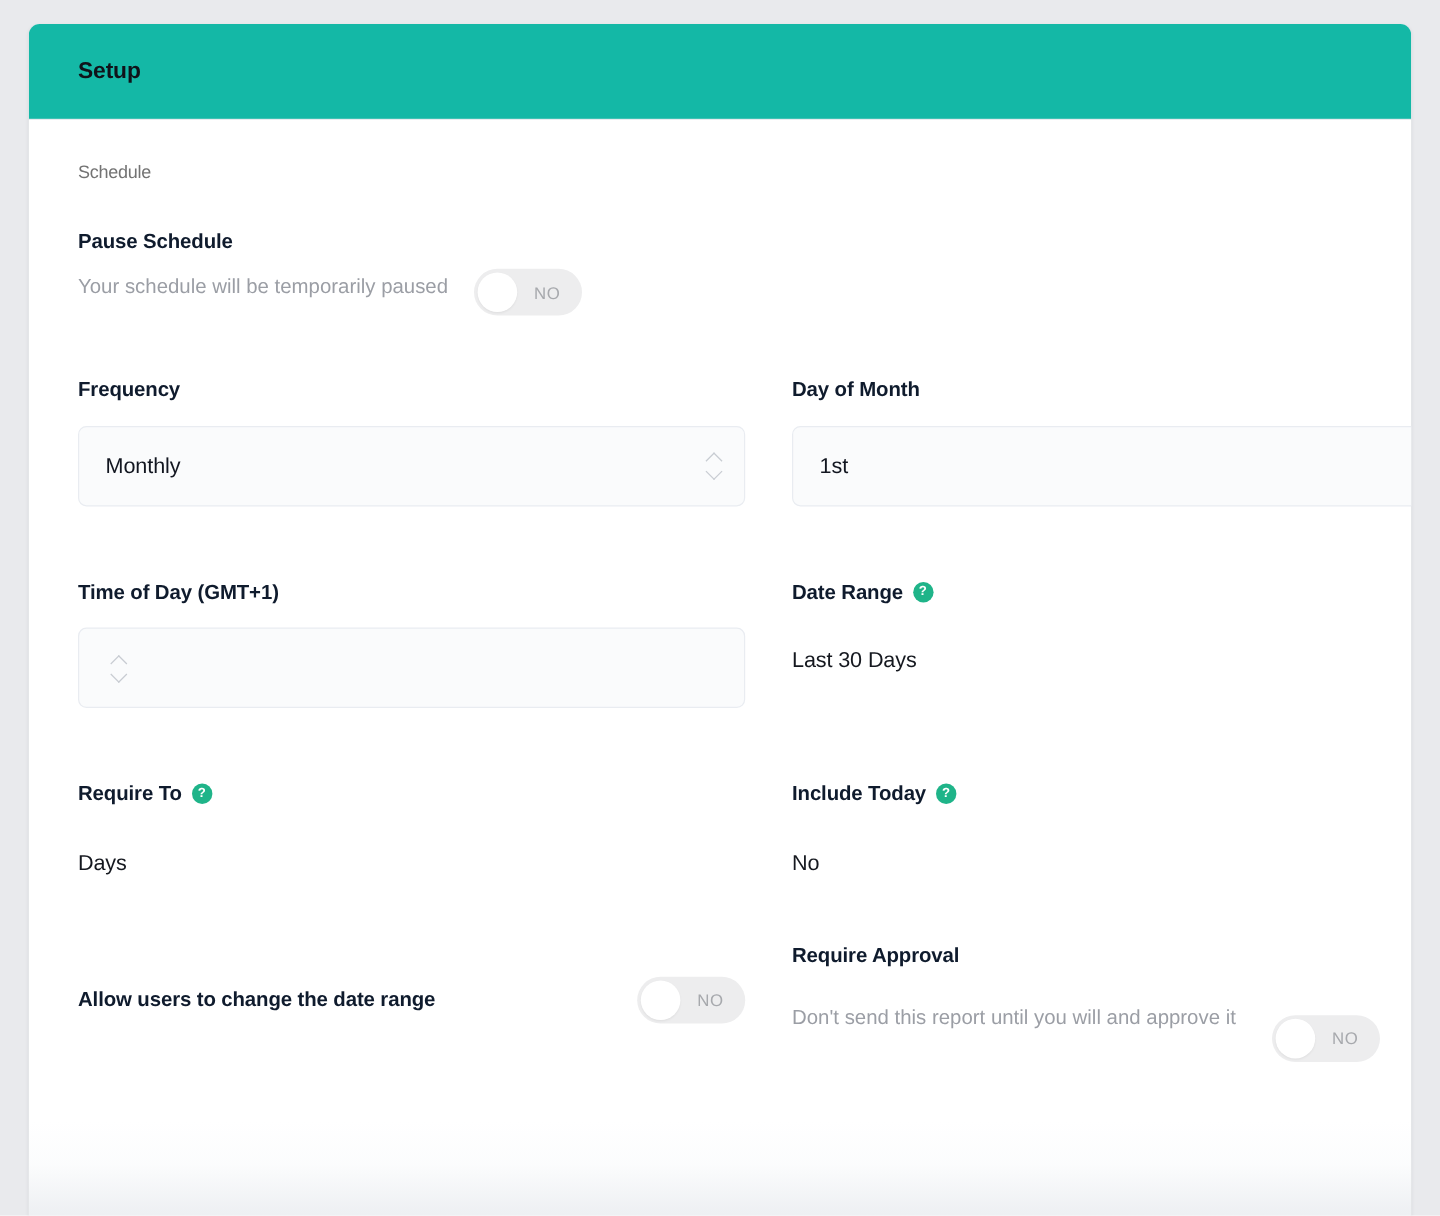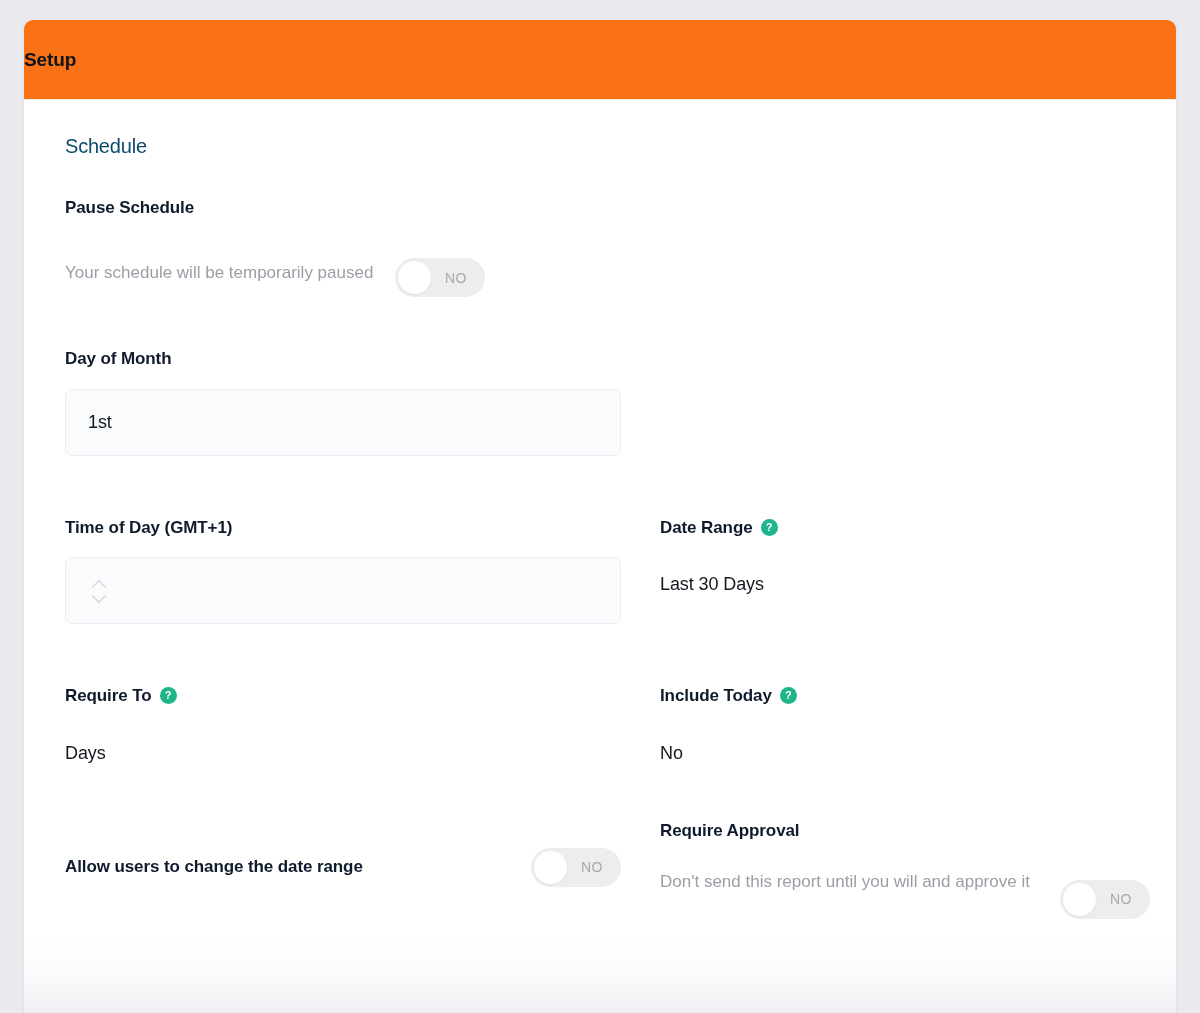--- a/index.html
+++ b/index.html
@@ -30,44 +30,45 @@
     width: 1152px;
     height: 1010px;
     background: #ffffff;
     border-radius: 9px 9px 0 0;
     box-shadow: 0 1px 3px rgba(16,24,40,0.07);
     overflow: hidden;
   }
 
   .card-header {
     height: 80px;
-    background: #f97316;
+    background: #14b8a6;
     border-bottom: 1px solid #e9ebef;
     display: flex;
     align-items: center;
+    padding-left: 41px;
   }
 
   .card-title {
     font-size: 19px;
     font-weight: 700;
     color: #10131a;
     letter-spacing: -0.1px;
   }
 
   .card-body {
     position: relative;
     padding: 0 41px;
     height: 930px;
   }
 
   
   .section-label {
-    font-size: 20px;
+    font-size: 15px;
     font-weight: 400;
-    color: #0c4a6e;
+    color: #737373;
     padding-top: 35px;
     letter-spacing: -0.2px;
   }
 
   
   .field-label {
     font-size: 17px;
     font-weight: 700;
     color: #0f1b2d;
     letter-spacing: -0.1px;
@@ -131,21 +132,21 @@
     font-size: 14px;
     color: #a7a9ad;
     font-weight: 400;
     letter-spacing: 0.4px;
     padding-right: 4px;
   }
 
   
   .pause-block { margin-top: 40px; }
   .pause-row {
-    margin-top: 40px;
+    margin-top: 12px;
     display: flex;
     align-items: flex-start;
     width: 556px;
   }
   .pause-row .desc { flex: 1; padding-top: 3px; }
   .pause-row .toggle { margin-top: 0; }
 
   
   .grid-row {
     display: flex;
@@ -276,20 +277,32 @@
           <div class="toggle" role="switch" aria-checked="false">
             <div class="knob"></div>
             <div class="toggle-text">NO</div>
           </div>
         </div>
       </div>
 
       <div class="grid-row row-freq">
         <div class="col">
           <div class="field-label">
+            <span>Frequency</span>
+          </div>
+          <div class="select">
+            <span class="select-value">Monthly</span>
+            <span class="stepper">
+              <span class="chev up"></span>
+              <span class="chev down"></span>
+            </span>
+          </div>
+        </div>
+        <div class="col">
+          <div class="field-label">
             <span>Day of Month</span>
           </div>
           <div class="select">
             <span class="select-value">1st</span>
 
           </div>
         </div>
       </div>
 
       <div class="grid-row row-time">

